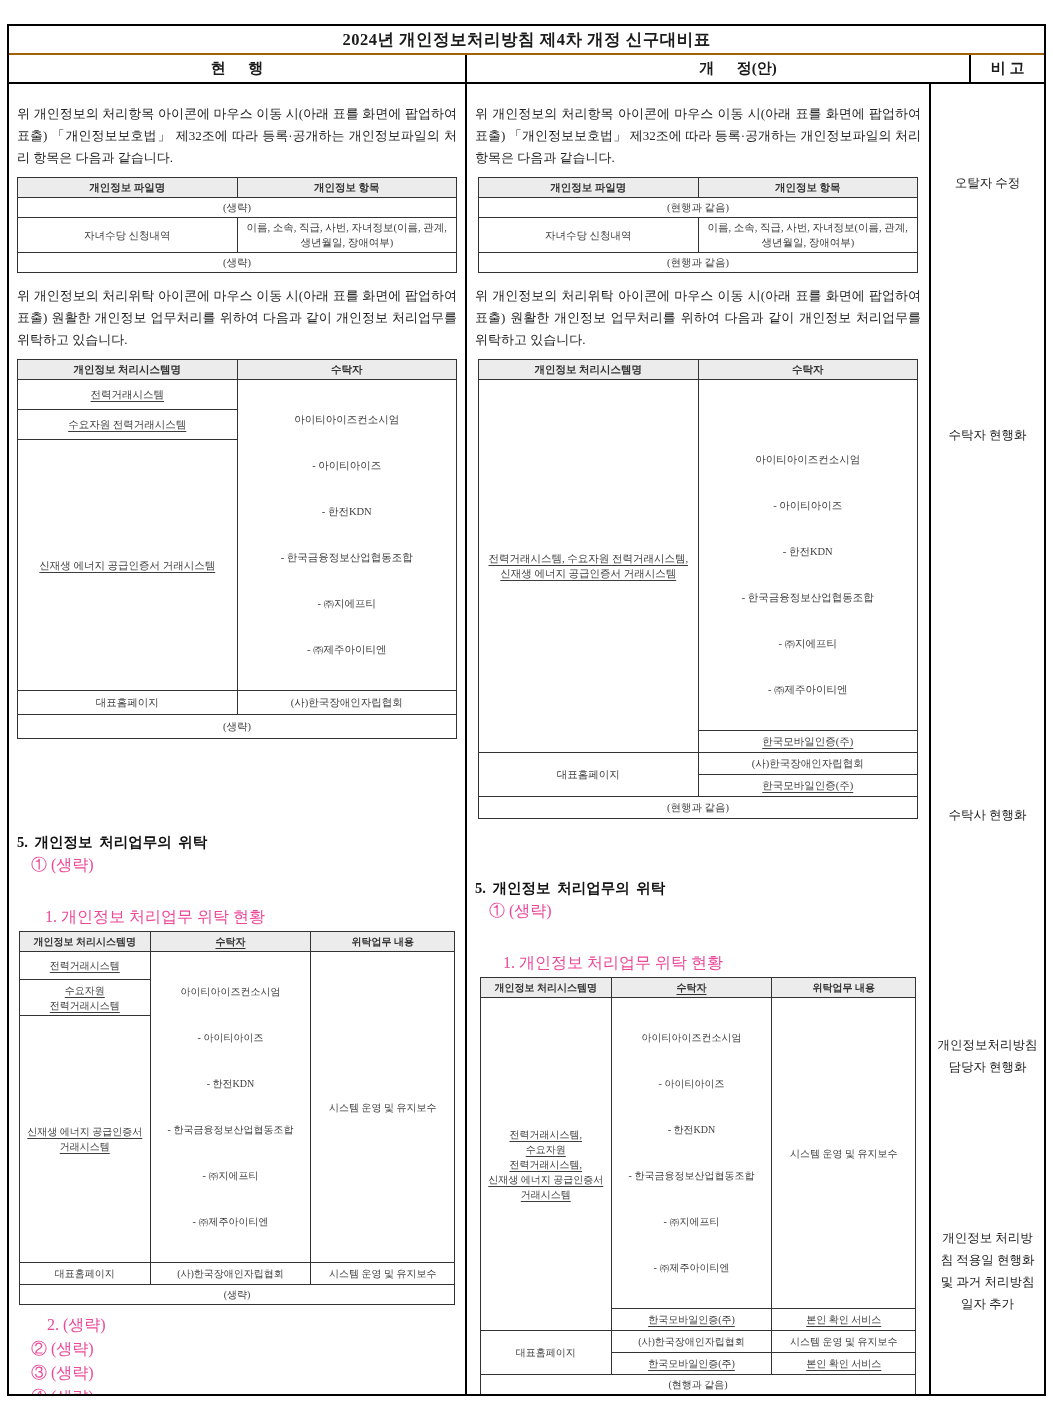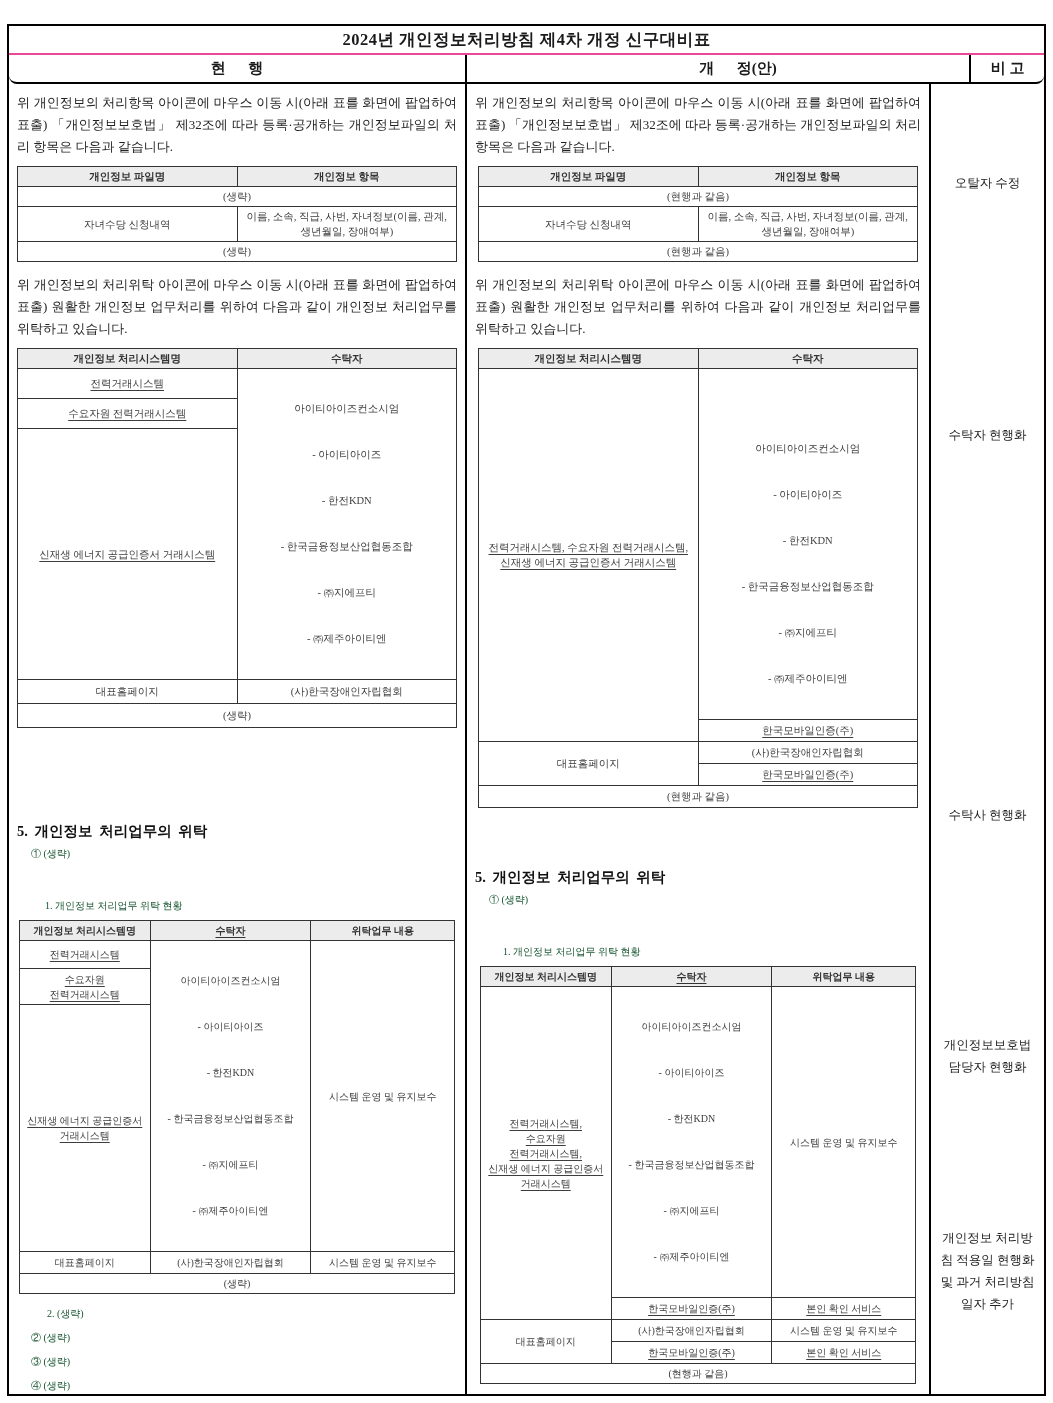--- a/index.html
+++ b/index.html
@@ -1,42 +1,42 @@
 <!DOCTYPE html>
 <html><head>
 <meta charset="utf-8">
 <style>
   html,body{margin:0;padding:0;background:#fff;}
   body{width:1053px;height:1403px;position:relative;
        font-family:"Liberation Serif","DejaVu Serif",serif;color:#1a1a1a;}
   .page{position:absolute;left:7px;right:7px;top:24px;bottom:7px;border:2px solid #000;}
-  .title-row{height:27px;border-bottom:2px solid #ec4899;display:flex;align-items:center;justify-content:center;
+  .title-row{height:27px;border-bottom:2px solid #a16207;display:flex;align-items:center;justify-content:center;
              font-weight:bold;font-size:16.5px;letter-spacing:.5px;}
-  .head-row{display:flex;height:27px;border-bottom:2px solid #000;border-radius:8px;}
+  .head-row{display:flex;height:27px;border-bottom:2px solid #000;}
   .hd{display:flex;align-items:center;justify-content:center;font-weight:bold;font-size:15px;white-space:pre;box-sizing:border-box;}
   .hd-cur{width:458px;border-right:2px solid #000;}
   .hd-rev{width:464px;border-right:2px solid #000;margin-left:40px;}
   .hd-rem{flex:1;}
   .content{position:relative;display:flex;height:calc(100% - 58px);}
-  .col{box-sizing:border-box;padding:4px 6px;overflow:hidden;}
+  .col{box-sizing:border-box;padding:15px 6px;overflow:hidden;}
   .col-cur{width:458px;border-right:2px solid #000;}
   .col-rev{width:464px;border-right:2px solid #000;}
   .col-rem{flex:1;position:relative;}
   .rem{position:absolute;left:0;right:0;text-align:center;font-size:12.5px;line-height:22px;padding:0 5px;color:#222;}
   .para{font-size:13px;line-height:22px;text-align:justify;margin:4px 2px 8px 2px;color:#222;}
   .tbl{border-collapse:collapse;margin:2px auto 8px auto;font-size:10.5px;color:#3d3d3d;}
   .tbl th,.tbl td{border:1px solid #333;padding:2px 4px;text-align:center;vertical-align:middle;white-space:pre-wrap;line-height:15px;margin-left:45px;}
   .tbl th{background:#ececec;font-weight:bold;color:#333;}
   .tblA{width:440px;} .tblB{width:440px;} .tblC{width:436px;font-size:10px;}
   .cons-cell{text-align:left;padding:4px 6px;}
   .cons-title{text-align:center;line-height:16px;}
   .cons-m{line-height:16px;}
   .u{text-decoration:underline;text-underline-offset:3px;}
   .sec{font-size:14.5px;font-weight:bold;margin:0 0 0 2px;line-height:22px;word-spacing:3px;color:#111;}
-  .item{font-size:10px;line-height:24px;margin-left:16px;color:#14532d;}
+  .item{font-size:16px;line-height:24px;margin-left:16px;color:#ec4899;}
   .sub{margin-left:30px;margin-top:28px;}
   .sub2{margin-left:32px;}
 </style>
 </head>
 <body>
 
 <div class="page">
   <div class="title-row">2024년 개인정보처리방침 제4차 개정 신구대비표</div>
   <div class="head-row">
     <div class="hd hd-cur">현      행</div>
@@ -286,18 +286,18 @@
         </table>
 
       <div class="item">② (현행과 같음)</div>
 
     </div>
 
     <div class="col-rem">
       <div class="rem" style="top:88px">오탈자 수정</div>
       <div class="rem" style="top:340px">수탁자 현행화</div>
       <div class="rem" style="top:720px">수탁사 현행화</div>
-      <div class="rem" style="top:950px">개인정보보호법 담당자 현행화</div>
+      <div class="rem" style="top:950px">개인정보처리방침 담당자 현행화</div>
       <div class="rem" style="top:1143px">개인정보 처리방침 적용일 현행화 및 과거 처리방침 일자 추가</div>
     </div>
 
   </div>
 </div>
 
 </body></html>

